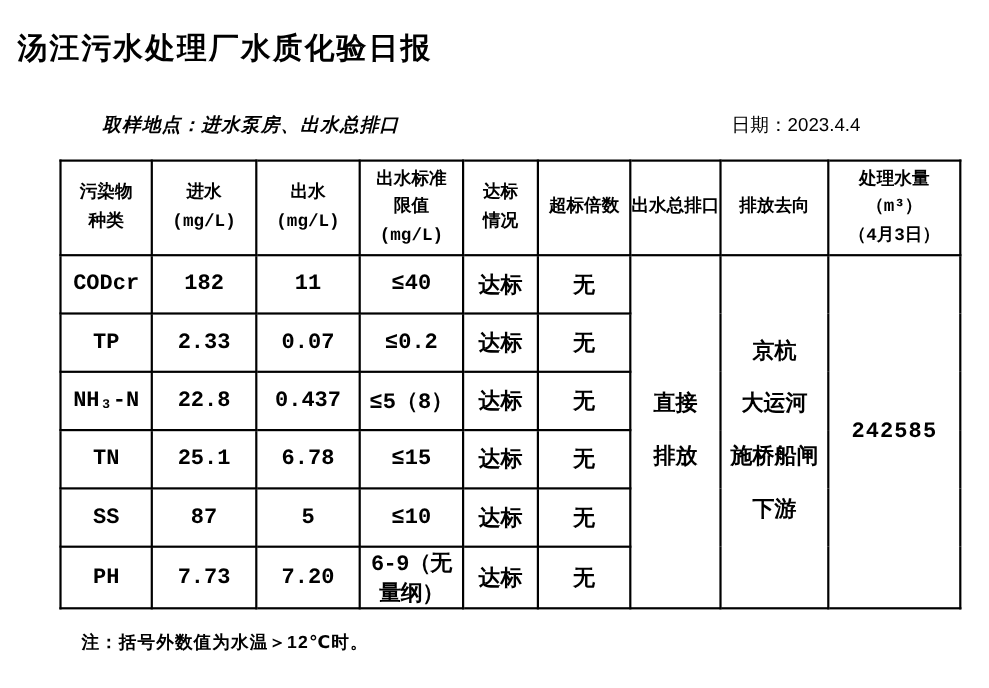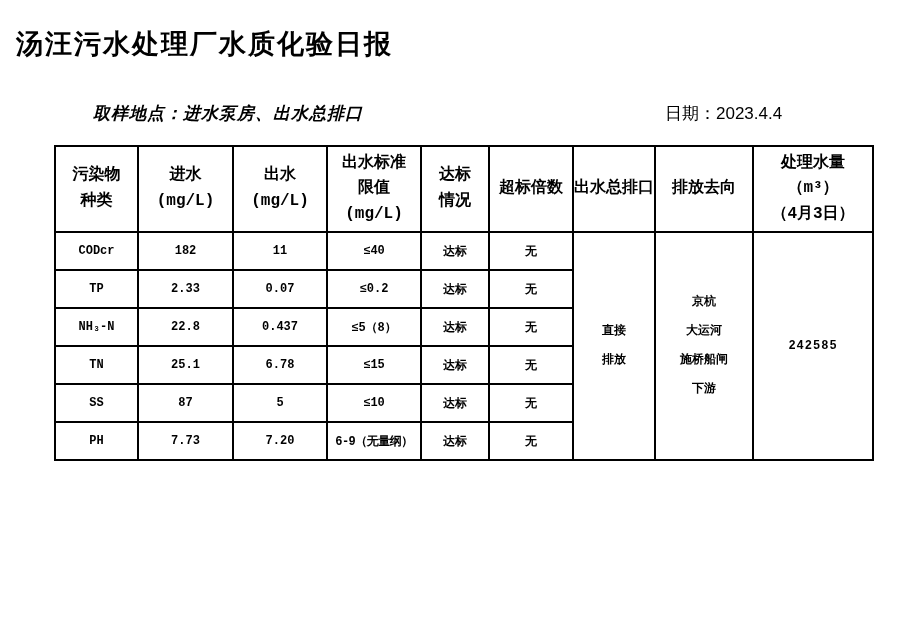--- a/index.html
+++ b/index.html
@@ -56,22 +56,22 @@
   }
   table.report th {
     height: 86px;
     font-size: 16px;
     font-weight: bold;
     line-height: 1.6;
     white-space: pre-line;
     font-family: "Liberation Mono", "DejaVu Sans Mono", monospace;
   }
   table.report td {
-    height: 38px;
-    font-size: 12px;
+    height: 53px;
+    font-size: 20px;
     font-weight: bold;
     font-family: "Liberation Mono", "DejaVu Sans Mono", monospace;
   }
   td.cjk { font-family: "Liberation Sans", "DejaVu Sans", sans-serif; }
   td.small { font-size: 13px; letter-spacing: -0.5px; }
   td.merged {
     white-space: pre-line;
     line-height: 2.4;
     font-family: "Liberation Sans", "DejaVu Sans", sans-serif;
   }
@@ -184,14 +184,15 @@
         <td>PH</td>
         <td>7.73</td>
         <td>7.20</td>
         <td class="small">6-9（无量纲）</td>
         <td class="cjk">达标</td>
         <td class="cjk">无</td>
       </tr>
     </tbody>
   </table>
 
+  <div class="note">注：括号外数值为水温＞12℃时。</div>
 
 </div>
 
 </body></html>

